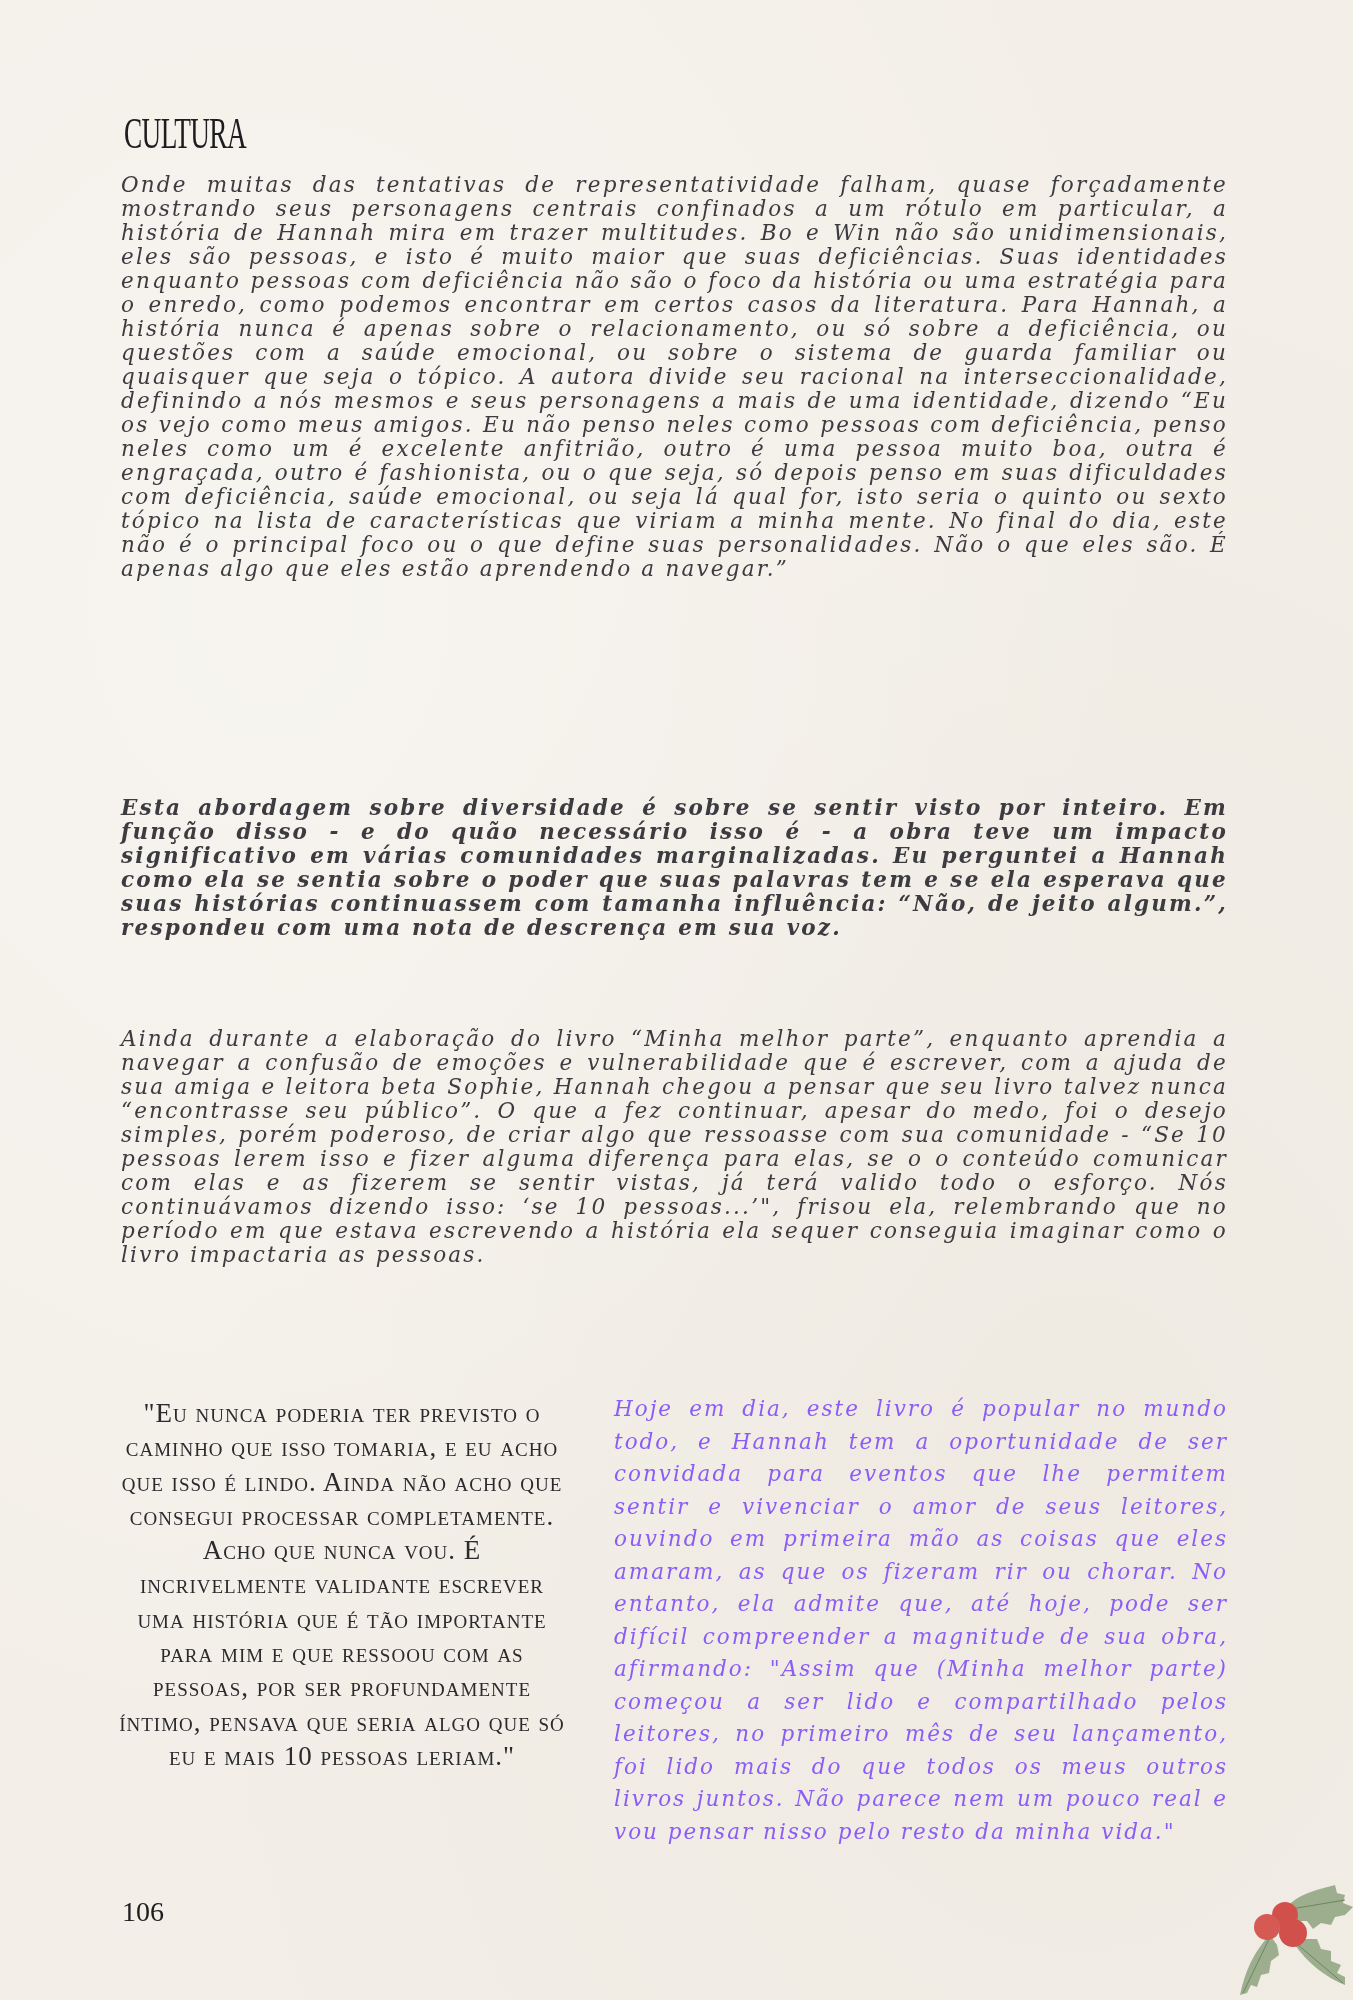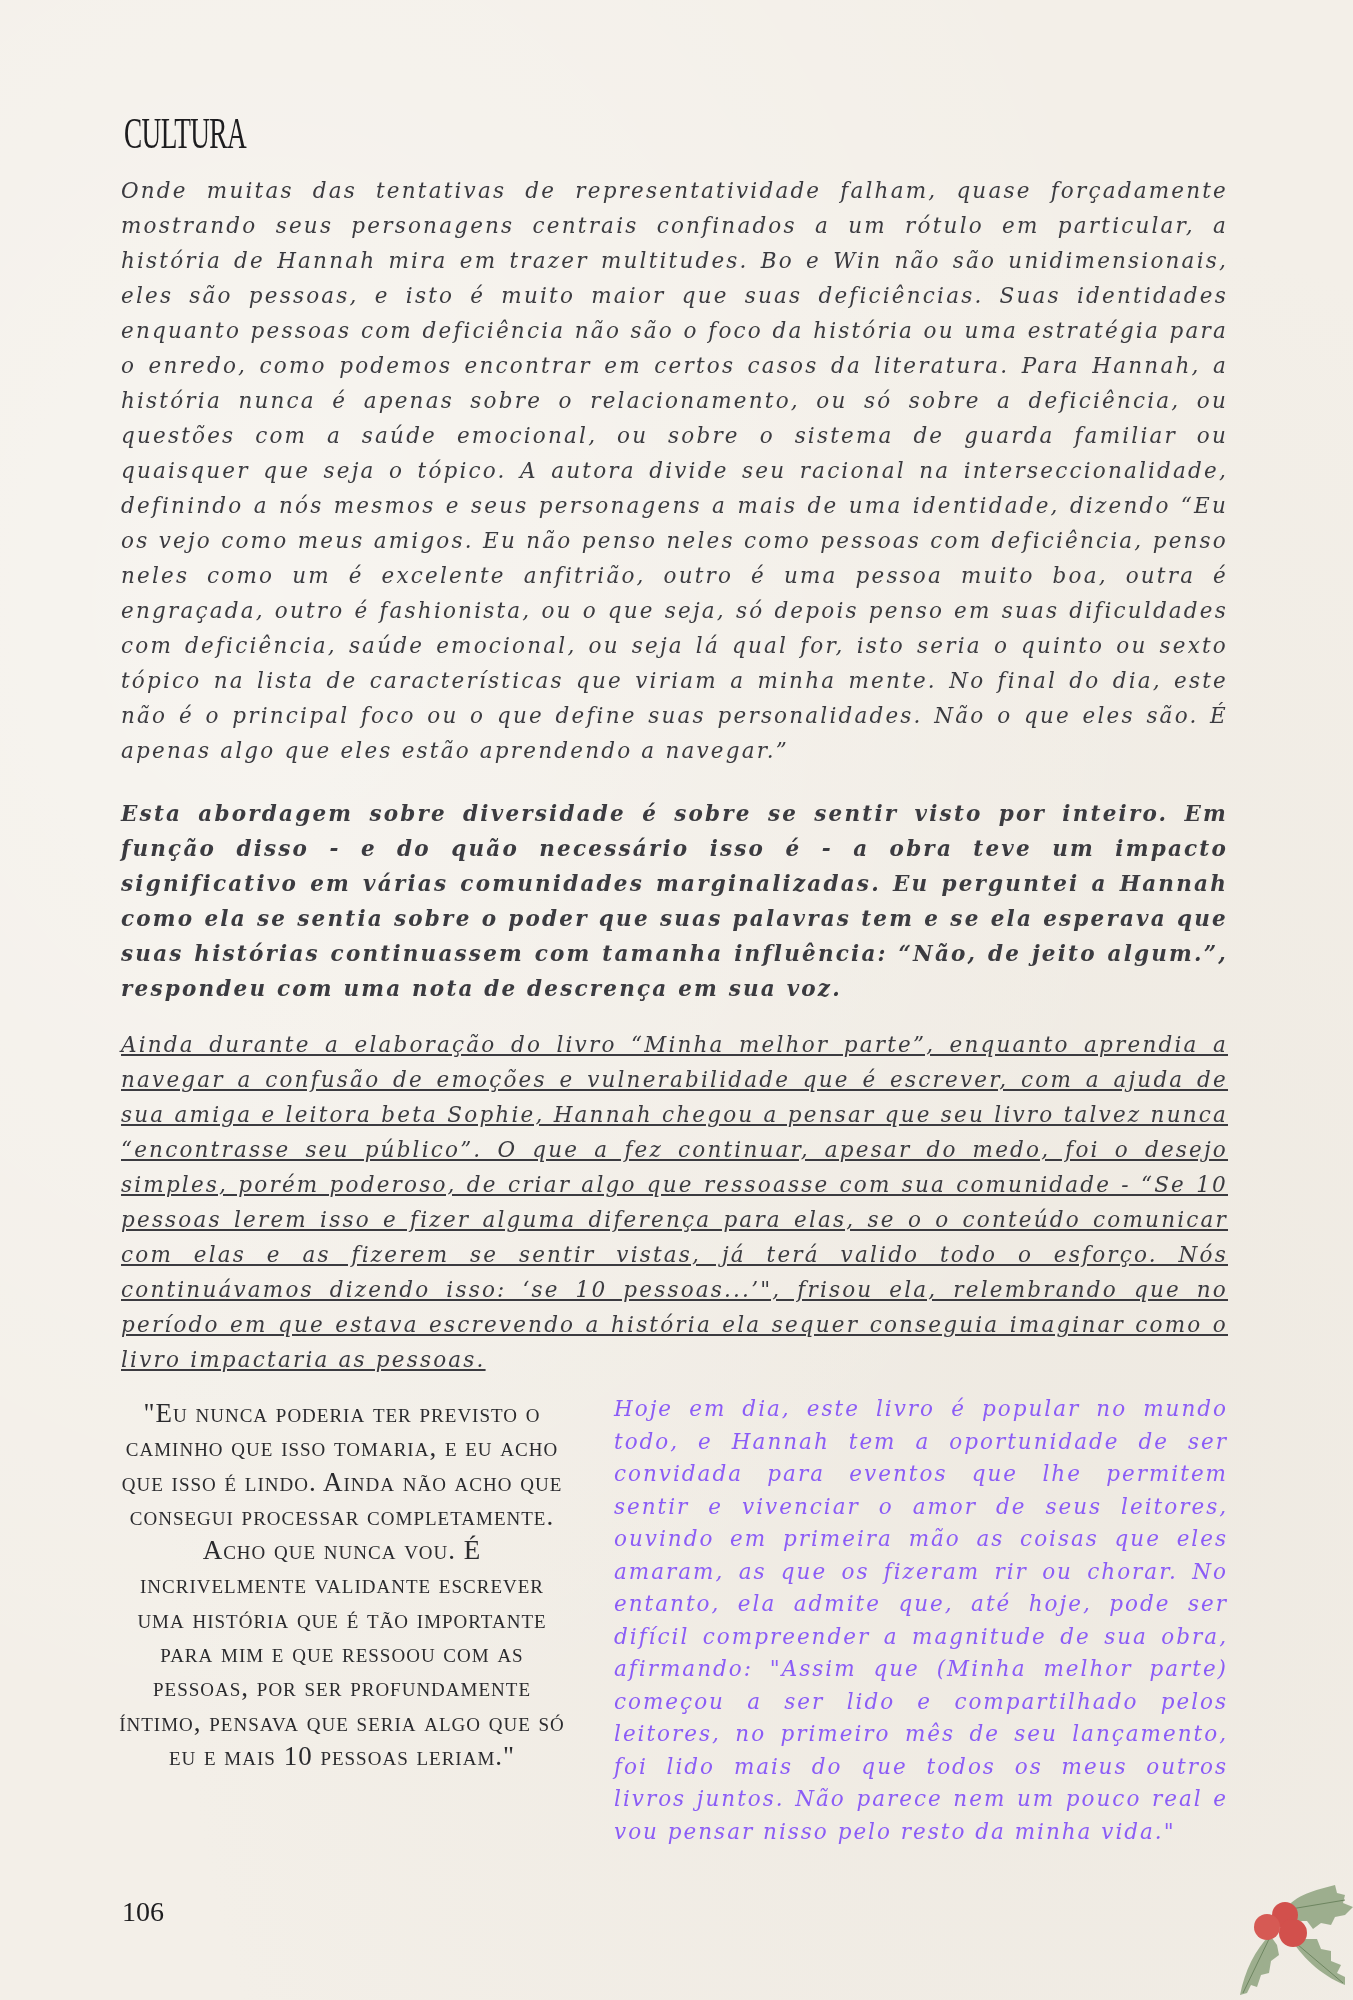--- a/index.html
+++ b/index.html
@@ -17,29 +17,29 @@
     position: absolute; left: 124px; top: 108px;
     font-family: "Liberation Serif", serif;
     font-size: 44px; letter-spacing: -1px;
     transform: scaleX(0.62); transform-origin: left top;
     color: #1d1d1f; font-weight: normal; margin: 0;
   }
   .body-text {
     position: absolute; left: 121px; width: 1107px;
     font-family: "DejaVu Serif", serif;
     font-style: italic;
-    font-size: 21.5px; line-height: 35px;
+    font-size: 21.5px; line-height: 24px;
     letter-spacing: 2.2px;
     text-align: justify;
     color: #3b3b40;
     margin: 0;
   }
   #p1 { top: 173px; }
   #p2 { top: 796px; font-weight: bold; }
-  #p3 { top: 1027px; text-decoration: underline; }
+  #p3 { top: 1027px; }
   .pull-quote {
     position: absolute; left: 118px; top: 1396px; width: 448px;
     font-family: "Liberation Serif", serif;
     font-variant: small-caps;
     font-size: 27px; line-height: 34.3px;
     text-align: center; color: #2b2b2e;
     letter-spacing: 1px;
     margin: 0;
   }
   .right-col {

